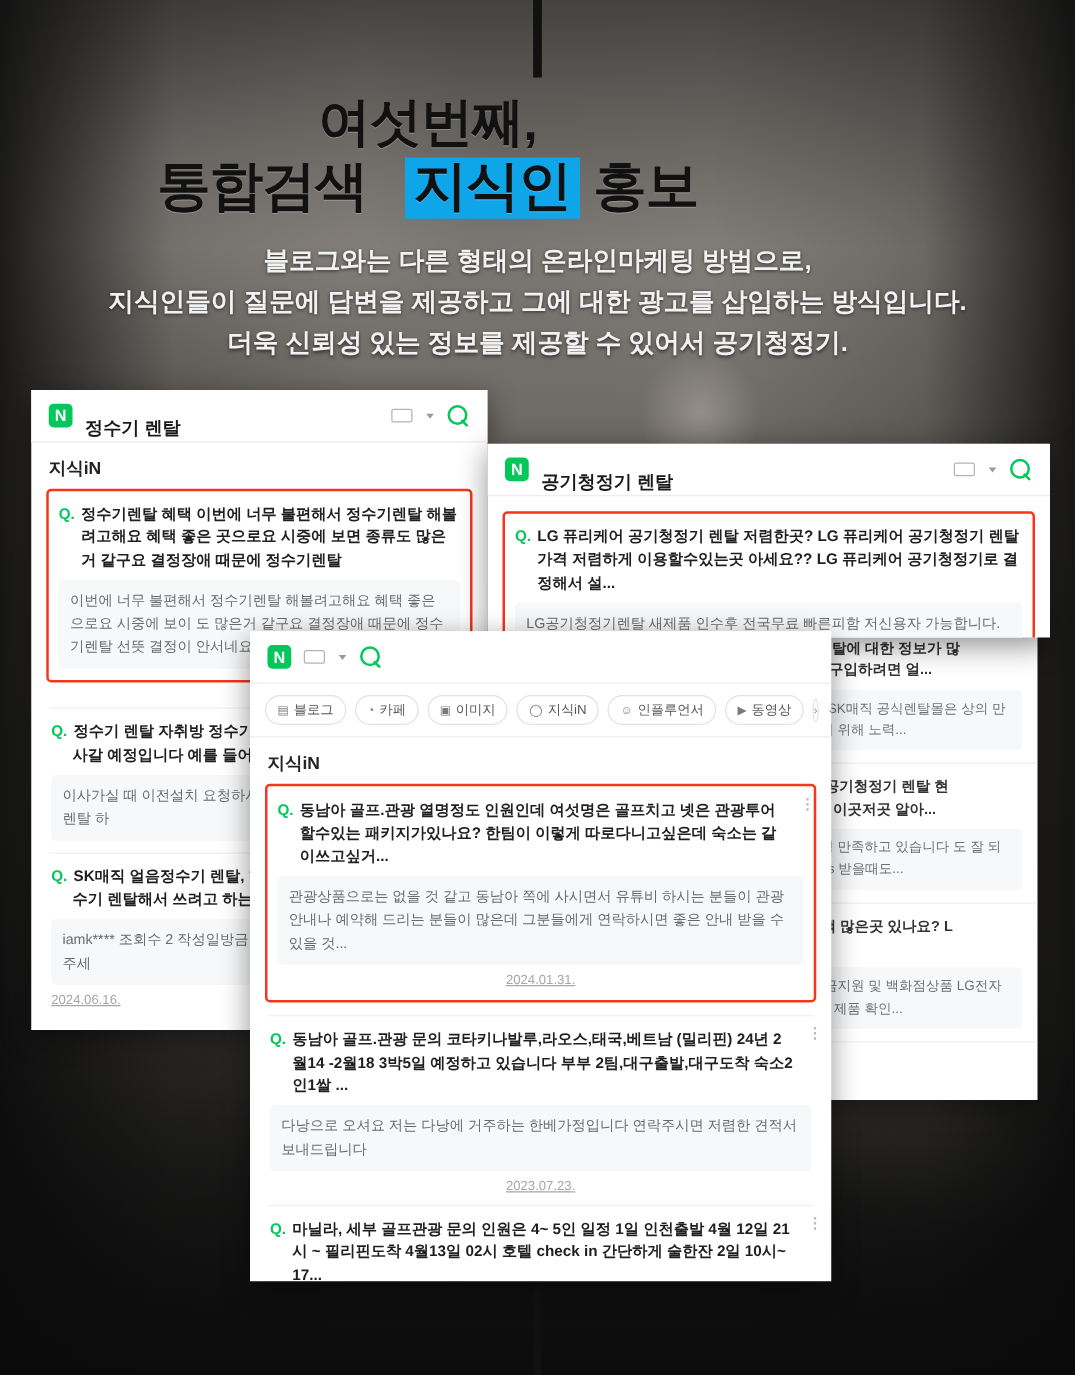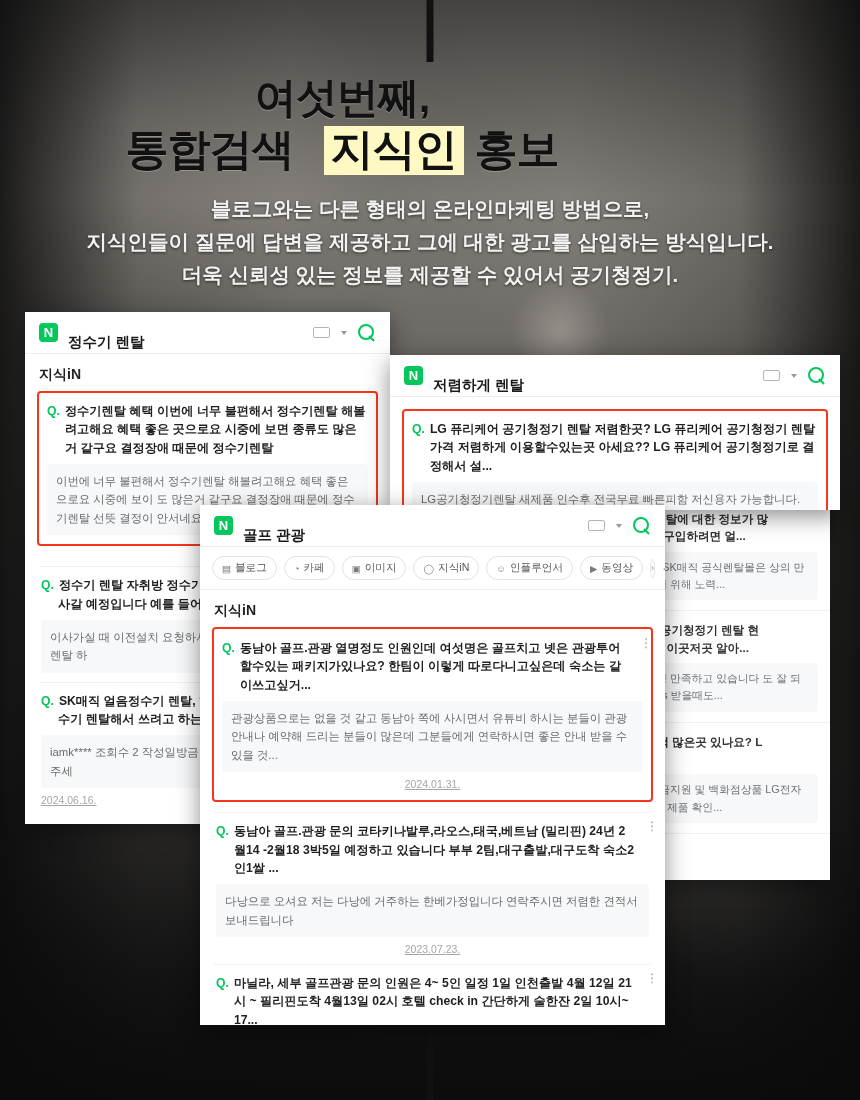--- a/index.html
+++ b/index.html
@@ -55,21 +55,21 @@
   .headline .line1, .headline .line2 {
     font-weight: 900;
     font-size: 42px;
     letter-spacing: -1px;
     color: #111;
     line-height: 1.22;
     text-shadow: 0 1px 0 rgba(255,255,255,.25);
   }
   .headline .line2 { font-size: 43px; }
   .hl-mark {
-    background: #fef9c3;
+    background: #0ea5e9;
     padding: 0 7px 2px 7px;
     display: inline-block;
     line-height: 1.08;
     margin-left: 19px;
   }
   .subhead {
     position: absolute; top: 192px; left: 0; width: 860px;
     text-align: center;
     color: #f2f2f2;
     font-size: 20.5px;
@@ -270,42 +270,41 @@
       <div class="qa-meta">
         <span>2024.06.16.</span>
       </div>
     </div>
   </div>
 </div>
 
 <div class="card" style="left:390px; top:355px; width:450px; height:155px;">
   <div class="card-head">
     <div class="n-logo">N</div>
-    <div class="q-text">저렴하게 렌탈</div>
+    <div class="q-text">공기청정기 렌탈</div>
     <div class="head-icons">
       <div class="kbd-icon"></div>
       <div class="caret-down"></div>
       <div class="srch-icon"></div>
     </div>
   </div>
   <div class="card-body" style="padding:14px 14px;">
     <div class="qa hl-box" style="padding:9px 8px;">
       <div class="qa-q">
         <span class="qmark">Q.</span>
         <span>LG 퓨리케어 공기청정기 렌탈 저렴한곳? LG 퓨리케어 공기청정기 렌탈 가격 저렴하게 이용할수있는곳 아세요?? LG 퓨리케어 공기청정기로 결정해서 설...</span>
       </div>
       <div class="qa-a">LG공기청정기렌탈 새제품 인수후 전국무료 빠른피함 저신용자 가능합니다. 각 제품 비교 해보시길 바랍니다. 모든브랜드 공기청정기 제품 가격비교 제품비교</div>
     </div>
   </div>
 </div>
 
 <div class="card" style="left:200px; top:505px; width:465px; height:520px;">
   <div class="card-head">
     <div class="n-logo">N</div>
-    <div class="q-text">골프 관광</div>
     <div class="head-icons">
       <div class="kbd-icon"></div>
       <div class="caret-down"></div>
       <div class="srch-icon"></div>
     </div>
   </div>
 
   <div class="tabrow">
     <div class="tab">
         <span class="ti">▤</span>

